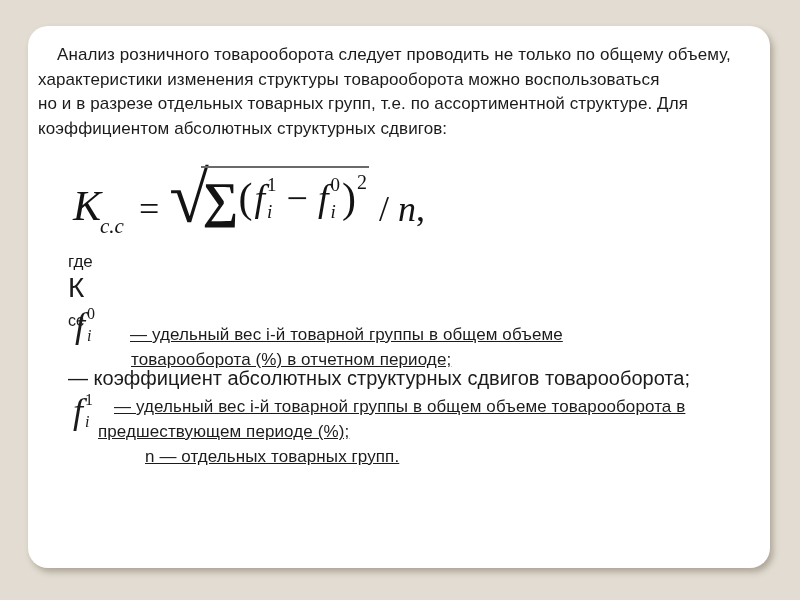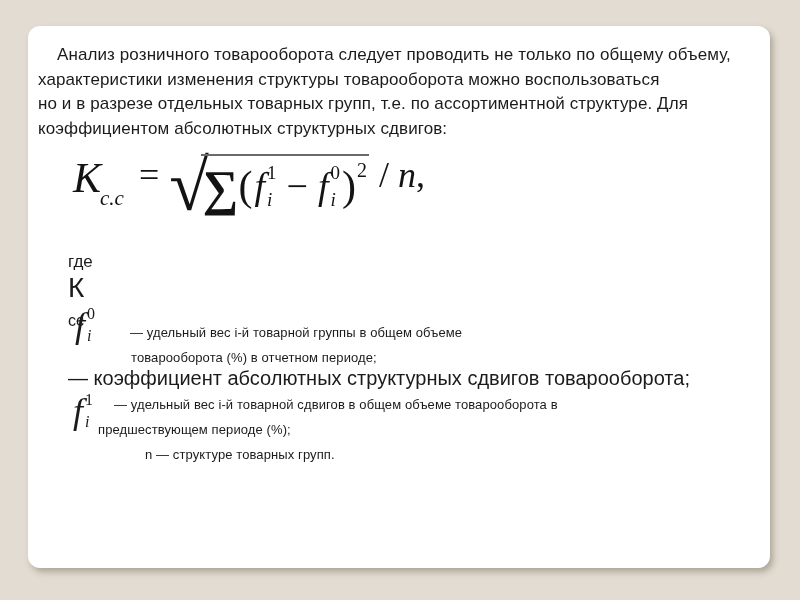--- a/index.html
+++ b/index.html
@@ -8,21 +8,21 @@
     font-family: "Liberation Sans", sans-serif;
     overflow: hidden;
   }
   body { background: #E2DCD2; position: relative; }
 
   .slide-card {
     position: absolute;
     left: 28px; top: 26px;
     width: 742px; height: 542px;
     background: #FFFFFF;
-    border-radius: 12px;
+    border-radius: 20px;
     box-shadow: 3px 4px 6px rgba(110, 100, 80, 0.45);
   }
 
   
   .intro {
     position: absolute;
     left: 10px; top: 17px;
     width: 722px;
     font-size: 17px;
     line-height: 24.5px;
@@ -31,21 +31,21 @@
   }
   .intro .line { display: block; white-space: nowrap; }
   .intro .line.first { text-indent: 19px; }
 
   
   .formula {
     position: absolute;
     left: 45px; top: 128px;
     height: 76px;
     display: flex;
-    align-items: flex-start;
+    align-items: flex-end;
     color: #131313;
     font-family: "Liberation Serif", serif;
   }
   .k-wrap { display: inline-block; white-space: nowrap; }
   .k-base { font-size: 42px; font-style: italic; }
   .k-sub  { font-size: 21px; font-style: italic; position: relative; top: 13px; left: -1px; }
   .f-eq   { font-size: 36px; margin: 0 10px 0 14px; }
   .root   { display: inline-flex; align-items: flex-start; }
   .rad    { font-size: 72px; line-height: 64px; font-weight: 400; }
   .vinc   {
@@ -65,21 +65,21 @@
   }
   .st-sup { font-size: 19px; transform: translateY(-4px); }
   .st-sub { font-size: 19px; font-style: italic; transform: translateY(4px); }
   .minus  { font-size: 38px; margin: 0 8px; }
   .sq     { font-size: 20px; position: relative; top: -16px; margin-left: 1px; }
   .divn   { font-size: 36px; margin-left: 10px; white-space: nowrap; }
   .divn .it { font-style: italic; }
 
   
   .defs { position: absolute; left: 0; top: 0; width: 742px; height: 542px; color: #1b1b1b; }
-  .def-text { font-size: 13px; letter-spacing: 0.1px; white-space: nowrap; position: absolute; }
+  .def-text { font-size: 17px; letter-spacing: 0.1px; white-space: nowrap; position: absolute; text-decoration: underline; }
 
   .k-line { position: absolute; left: 19px; top: 226px; display: flex; align-items: baseline; flex-direction: column; }
   .where-word { font-size: 17px; }
   .kk-base { font-size: 28px; margin-left: 9px; }
   .kk-sub  { font-size: 16px; position: relative; top: 8px; text-align: right; }
   .k-def-text { font-size: 20px; margin-left: 21px; white-space: nowrap; margin-top: 45px; }
 
   .math-term {
     position: absolute;
     font-family: "Liberation Serif", serif;
@@ -159,19 +159,19 @@
     <div class="def-text f0-line1">— удельный вес i-й товарной группы в общем объеме</div>
     <div class="def-text f0-line2">товарооборота (%) в отчетном периоде;</div>
 
     <div class="math-term f1-term">
       <span class="mt-f">f</span>
       <span class="mt-stack">
         <span class="mt-sup">1</span>
         <span class="mt-sub">i</span>
       </span>
     </div>
-    <div class="def-text f1-line1">— удельный вес i-й товарной сдвигов в общем объеме товарооборота в</div>
+    <div class="def-text f1-line1">— удельный вес i-й товарной группы в общем объеме товарооборота в</div>
     <div class="def-text f1-line2">предшествующем периоде (%);</div>
 
-    <div class="def-text n-line">n — структуре товарных групп.</div>
+    <div class="def-text n-line">n — отдельных товарных групп.</div>
 
   </div>
 </div>
 
 </body></html>

